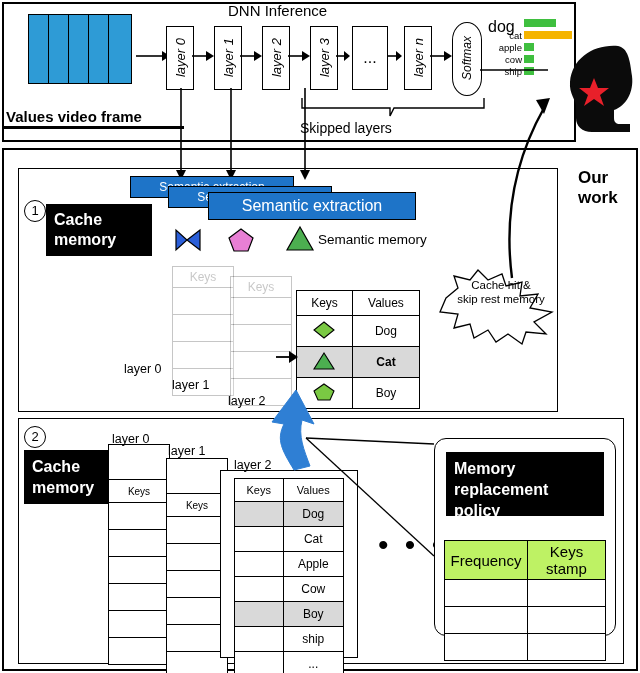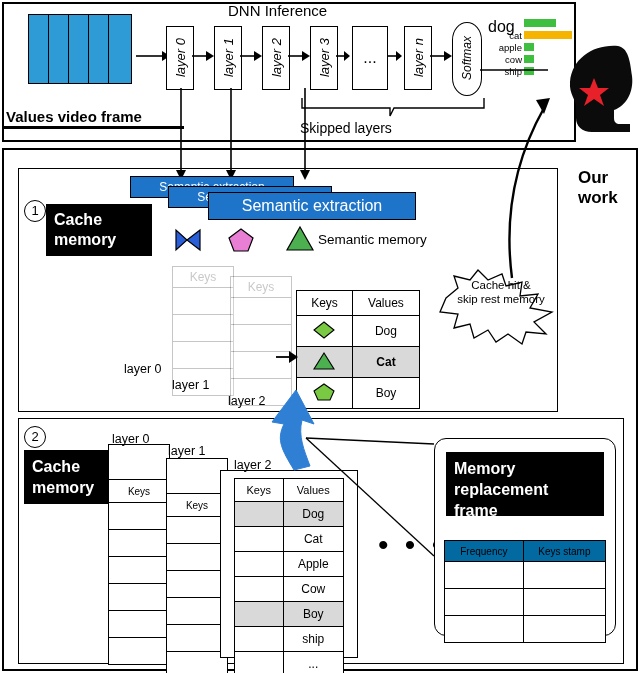--- a/index.html
+++ b/index.html
@@ -141,21 +141,21 @@
 
   #mrp-box{
     left:434px;top:438px;width:182px;height:198px;
     border:1.6px solid #000;border-radius:12px;background:#fff;
   }
   #mrp-title{
     left:446px;top:452px;width:158px;height:64px;
     font-size:16px;line-height:21px;text-align:left;
   }
   .hdr-blue{
-    background:#0369a1;color:#000;border:1.2px solid #000;font-size:10px;text-align:center;
+    background:#bef264;color:#000;border:1.2px solid #000;font-size:15px;text-align:center;
   }
   svg{overflow:visible;}
 </style>
 </head>
 <body>
 
 <div class="abs box" id="top-panel"></div>
 
 <div class="abs" id="dnn-title">DNN Inference</div>
 
@@ -508,21 +508,21 @@
 <div class="abs" id="ellipsis">• • •</div>
 
 <svg class="abs" style="left:270px;top:388px;" width="56" height="82">
   <path d="M24,82 C12,62 6,52 14,36 L2,34 L26,2 L44,36 L32,32 C28,48 34,62 40,78 Z" fill="#2f7fd4" stroke="#2f7fd4" stroke-width="1"></path>
 </svg>
 
 <div class="abs box" id="mrp-box"></div>
 <div class="abs blackbox" id="mrp-title">
   <span>Memory</span><br>
   <span>replacement</span><br>
-  <span>frame</span>
+  <span>policy</span>
 </div>
 
 <div class="abs" style="left:444px;top:540px;">
   <table class="tbl" style="width:162px;">
     <tbody>
         <tr>
       <th class="hdr-blue" style="width:76px;height:16px;">Frequency</th>
       <th class="hdr-blue" style="width:86px;height:16px;">Keys stamp</th>
     </tr>
     <tr>

